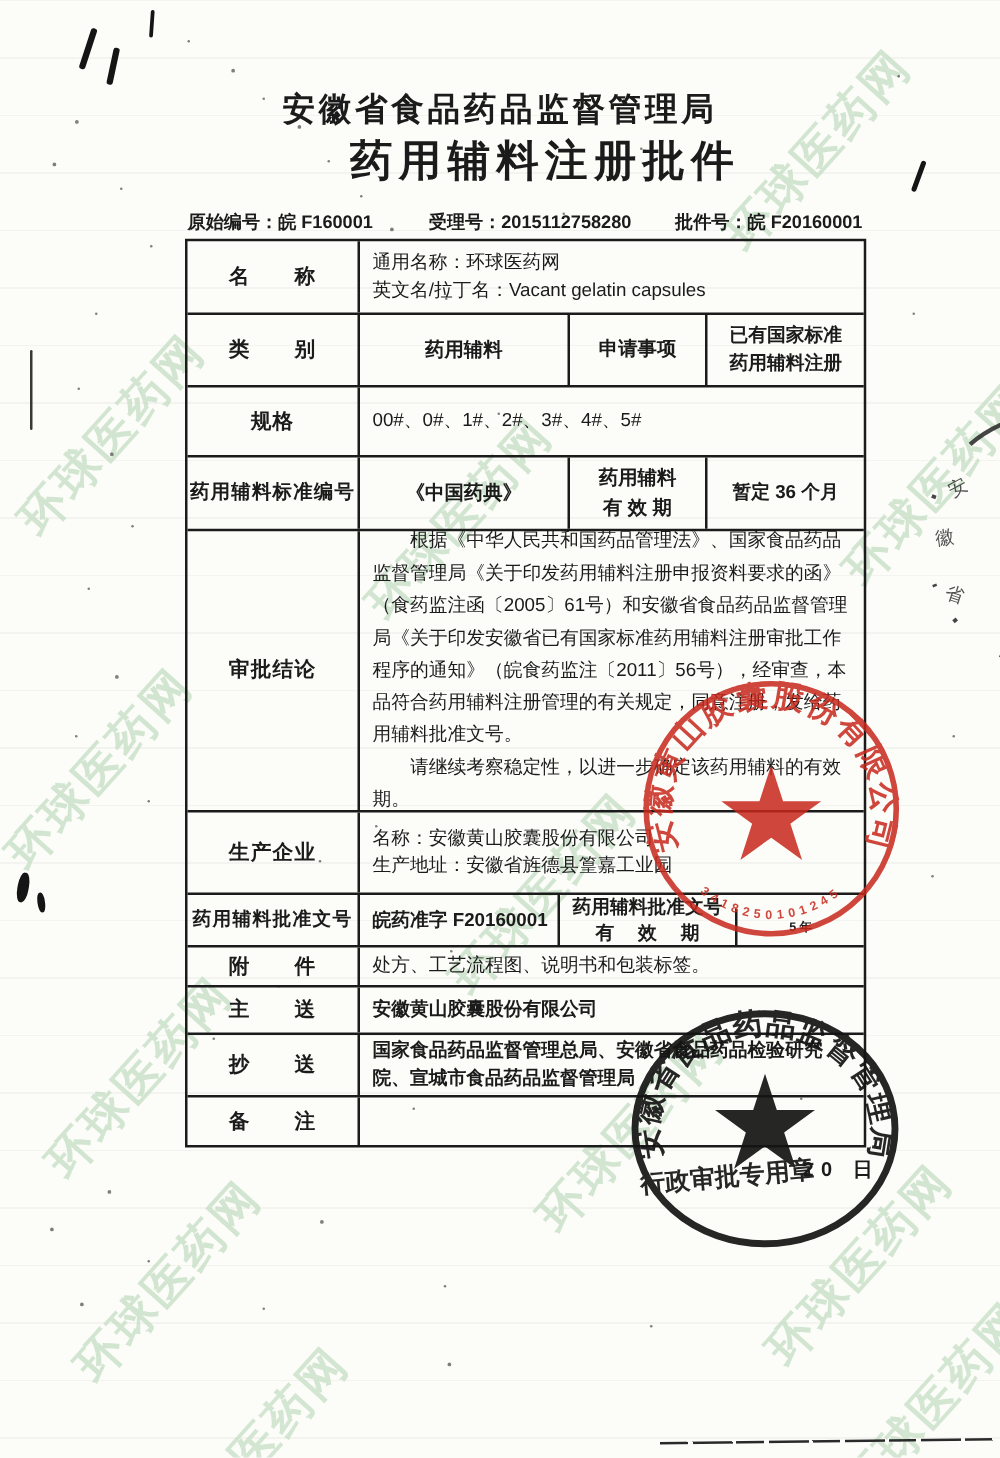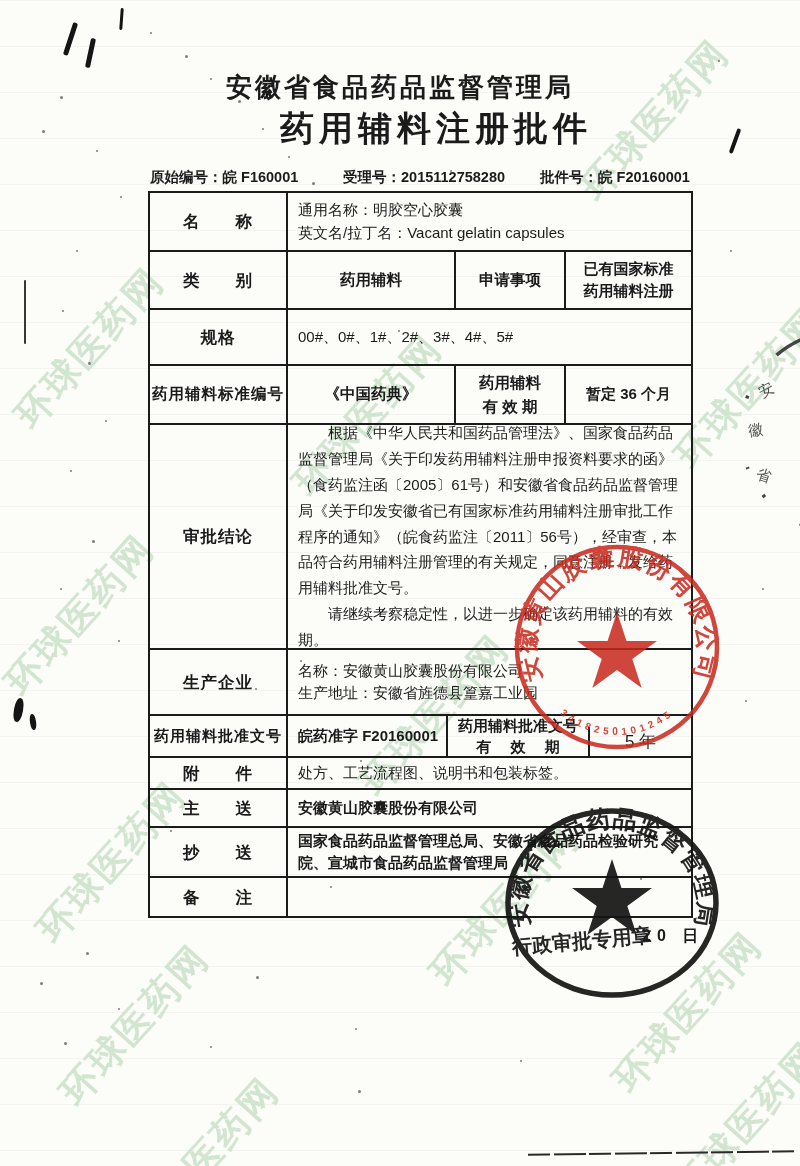--- a/index.html
+++ b/index.html
@@ -46,21 +46,21 @@
   .cell.sub{flex:0 0 110px;align-items:center;text-align:center;font-size:15.5px;font-weight:700;line-height:1.5;}
   .cell.last{flex:1 1 auto;align-items:center;text-align:center;font-size:15px;font-weight:600;line-height:1.5;padding:2px 10px;}
   .r1{height:57px;}.r2{height:58px;}.r3{height:56px;}.r4{height:59px;}
   .r5{height:225px;}.r6{height:66px;}.r7{height:42px;}.r8{height:32px;}
   .r9{height:38px;}.r10{height:50px;}.r11{height:40px;}
   .conclusion{align-items:stretch;padding:8px 12px;}
   .conclusion p{margin:0;text-indent:2em;font-size:15px;line-height:1.72;}
   .two-line span{display:block;}
   .r7 .mid2{flex:0 0 160px;align-items:flex-start;padding-left:10px;font-size:15px;font-weight:600;justify-content:center;}
   .r7 .sub2{flex:0 0 142px;align-items:center;text-align:center;font-size:15px;font-weight:700;line-height:1.4;}
-  .r7 .last2{flex:1 1 auto;align-items:center;font-size:17px;font-weight:400;margin-top:11px;}
+  .r7 .last2{flex:1 1 auto;align-items:center;font-size:10px;font-weight:700;margin-top:11px;}
   .stamp{position:absolute;pointer-events:none;}
   .date-fragment{position:absolute;left:642px;top:926px;font-size:16px;font-weight:600;z-index:6;letter-spacing:6px;}
   .bottom-line{
     position:absolute;left:528px;top:1152px;width:268px;height:2px;z-index:2;
     background:repeating-linear-gradient(to right,#2a2a2a 0 22px,transparent 22px 26px,#2a2a2a 26px 58px,transparent 58px 61px);
     transform:rotate(-0.7deg);
   }
 </style>
 </head>
 <body>
@@ -93,21 +93,21 @@
 </div>
 <div class="refline ref-approval">
   <span>批件号：</span><span>皖 F20160001</span>
 </div>
 
 <div class="doc-table">
 
   <div class="row r1 first">
     <div class="cell lab">名　　称</div>
     <div class="cell val">
-      <span>通用名称：明胶空心胶囊</span>
+      <span>通用名称：环球医药网</span>
       <span>英文名/拉丁名：Vacant gelatin capsules</span>
     </div>
   </div>
 
   <div class="row r2">
     <div class="cell lab">类　　别</div>
     <div class="cell mid">药用辅料</div>
     <div class="cell sub">申请事项</div>
     <div class="cell last two-line">
       <span>已有国家标准</span>

